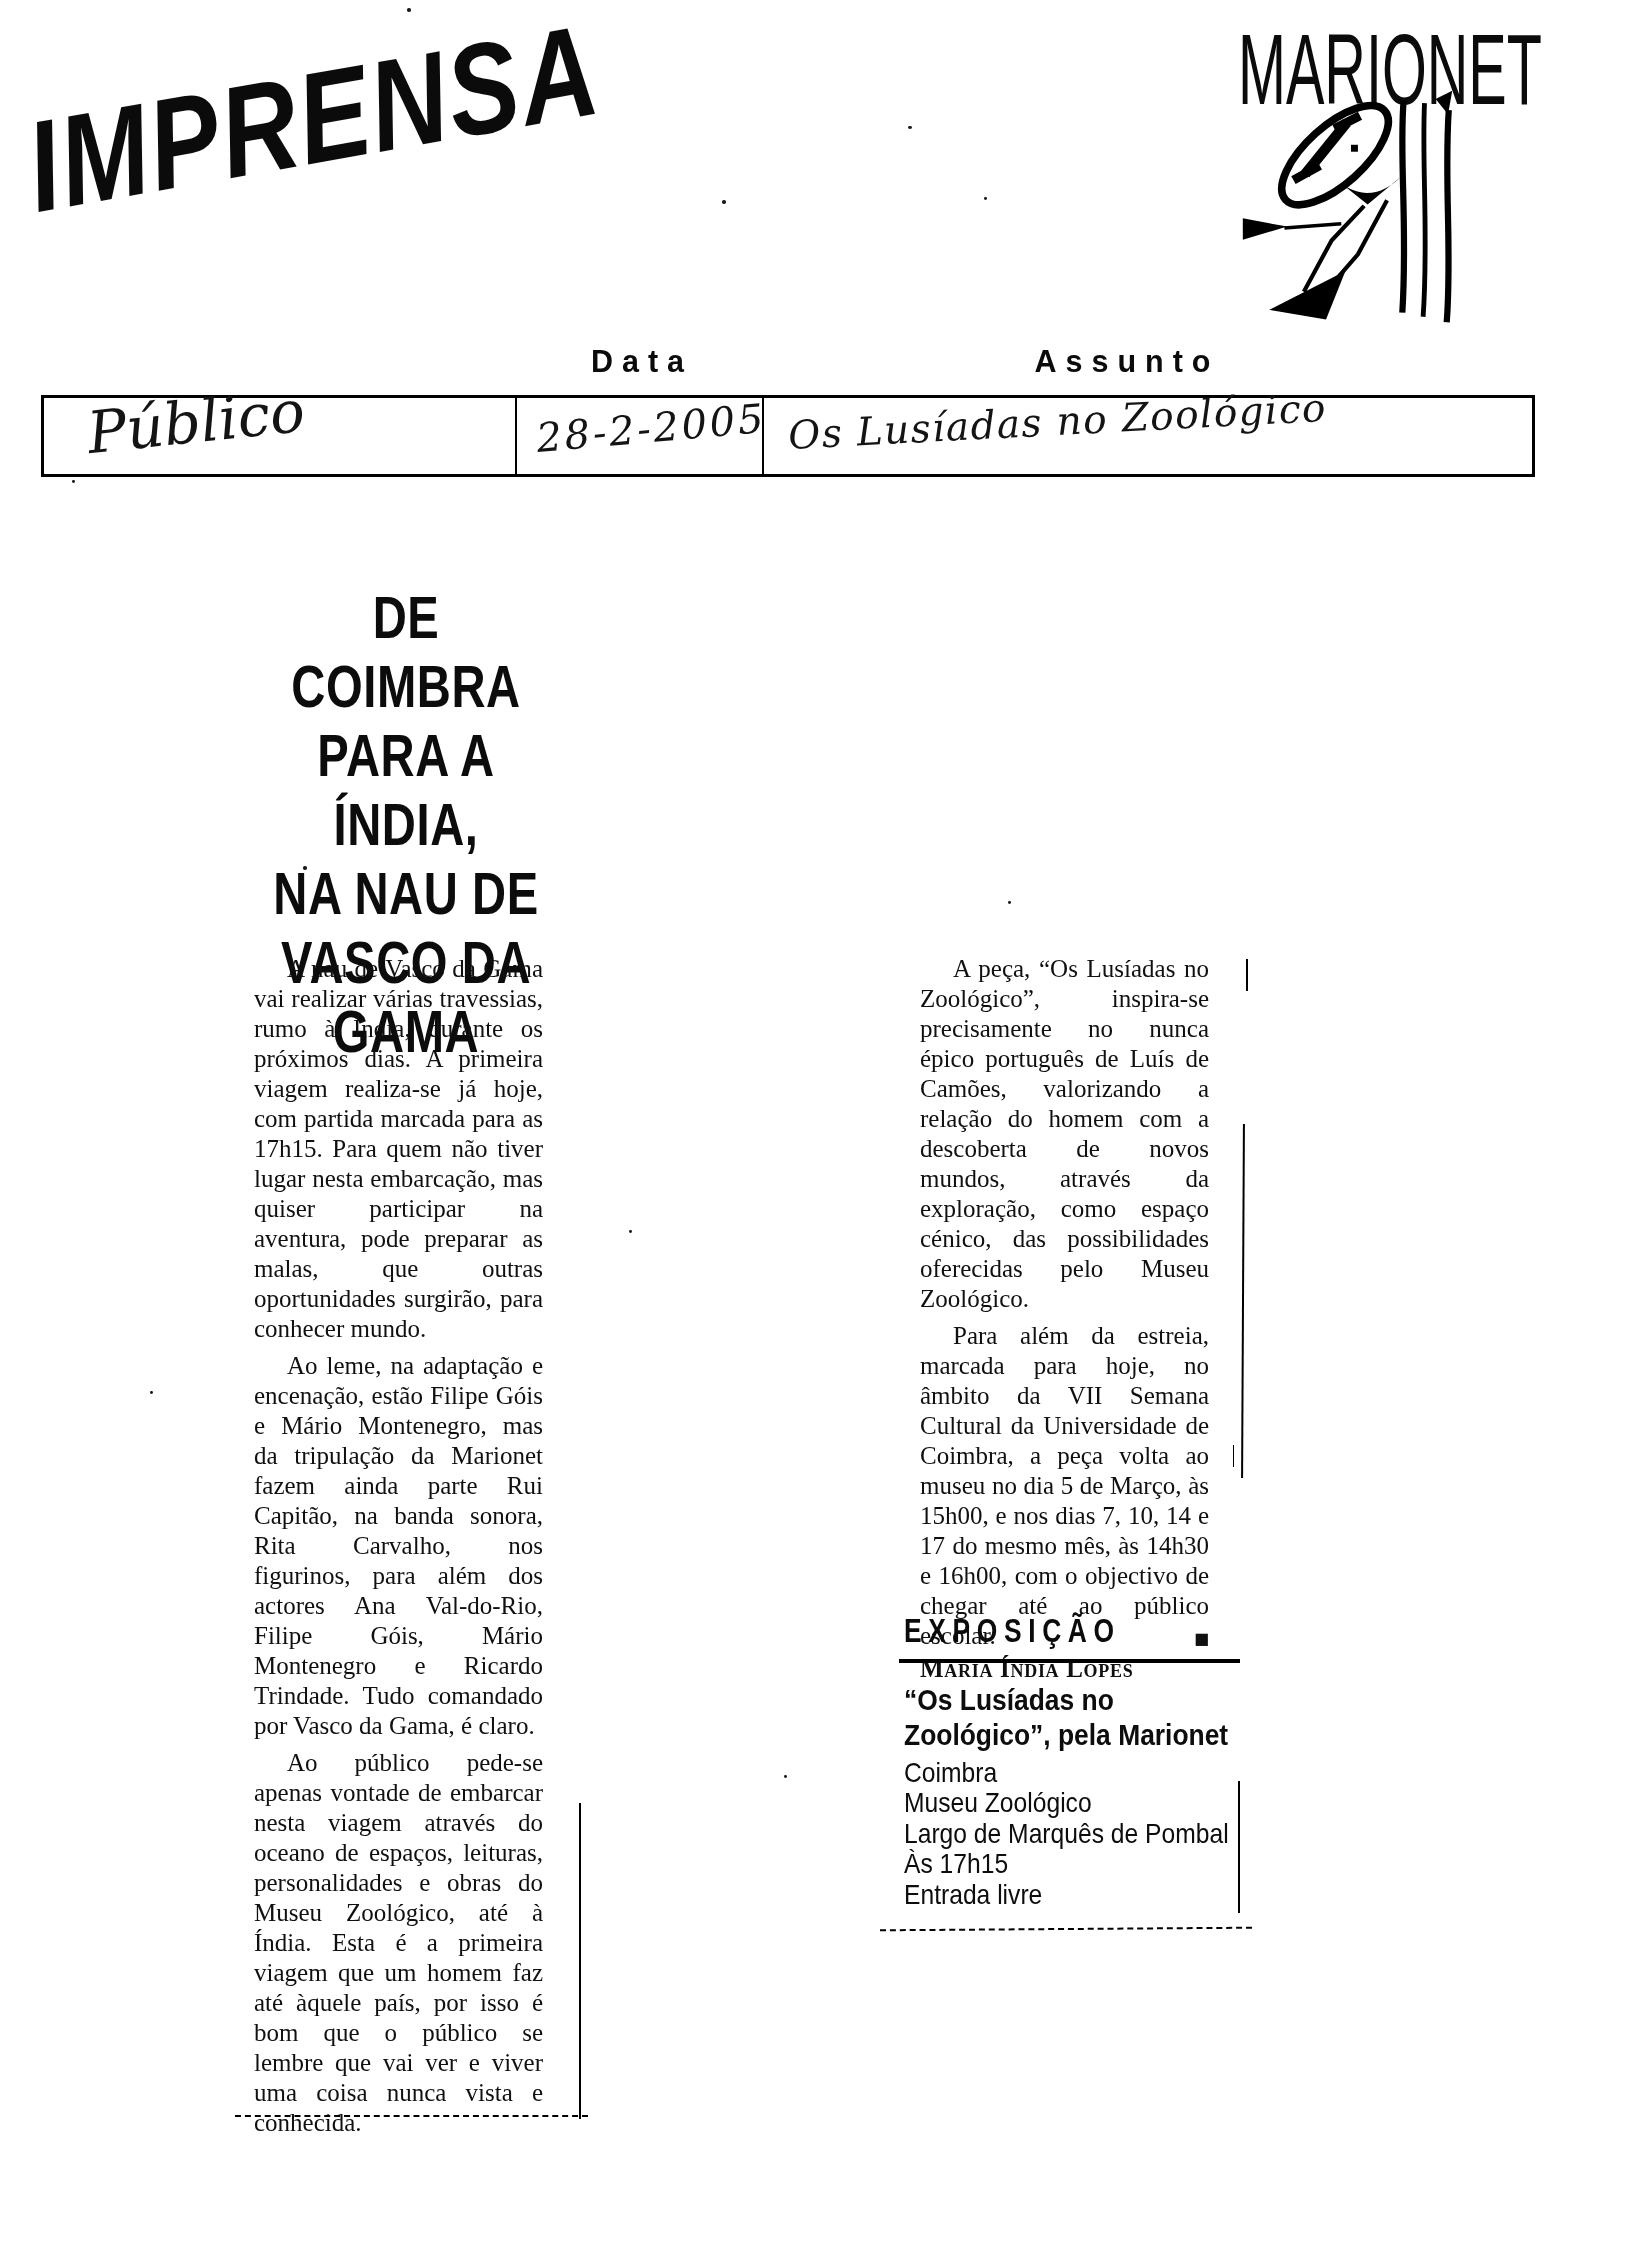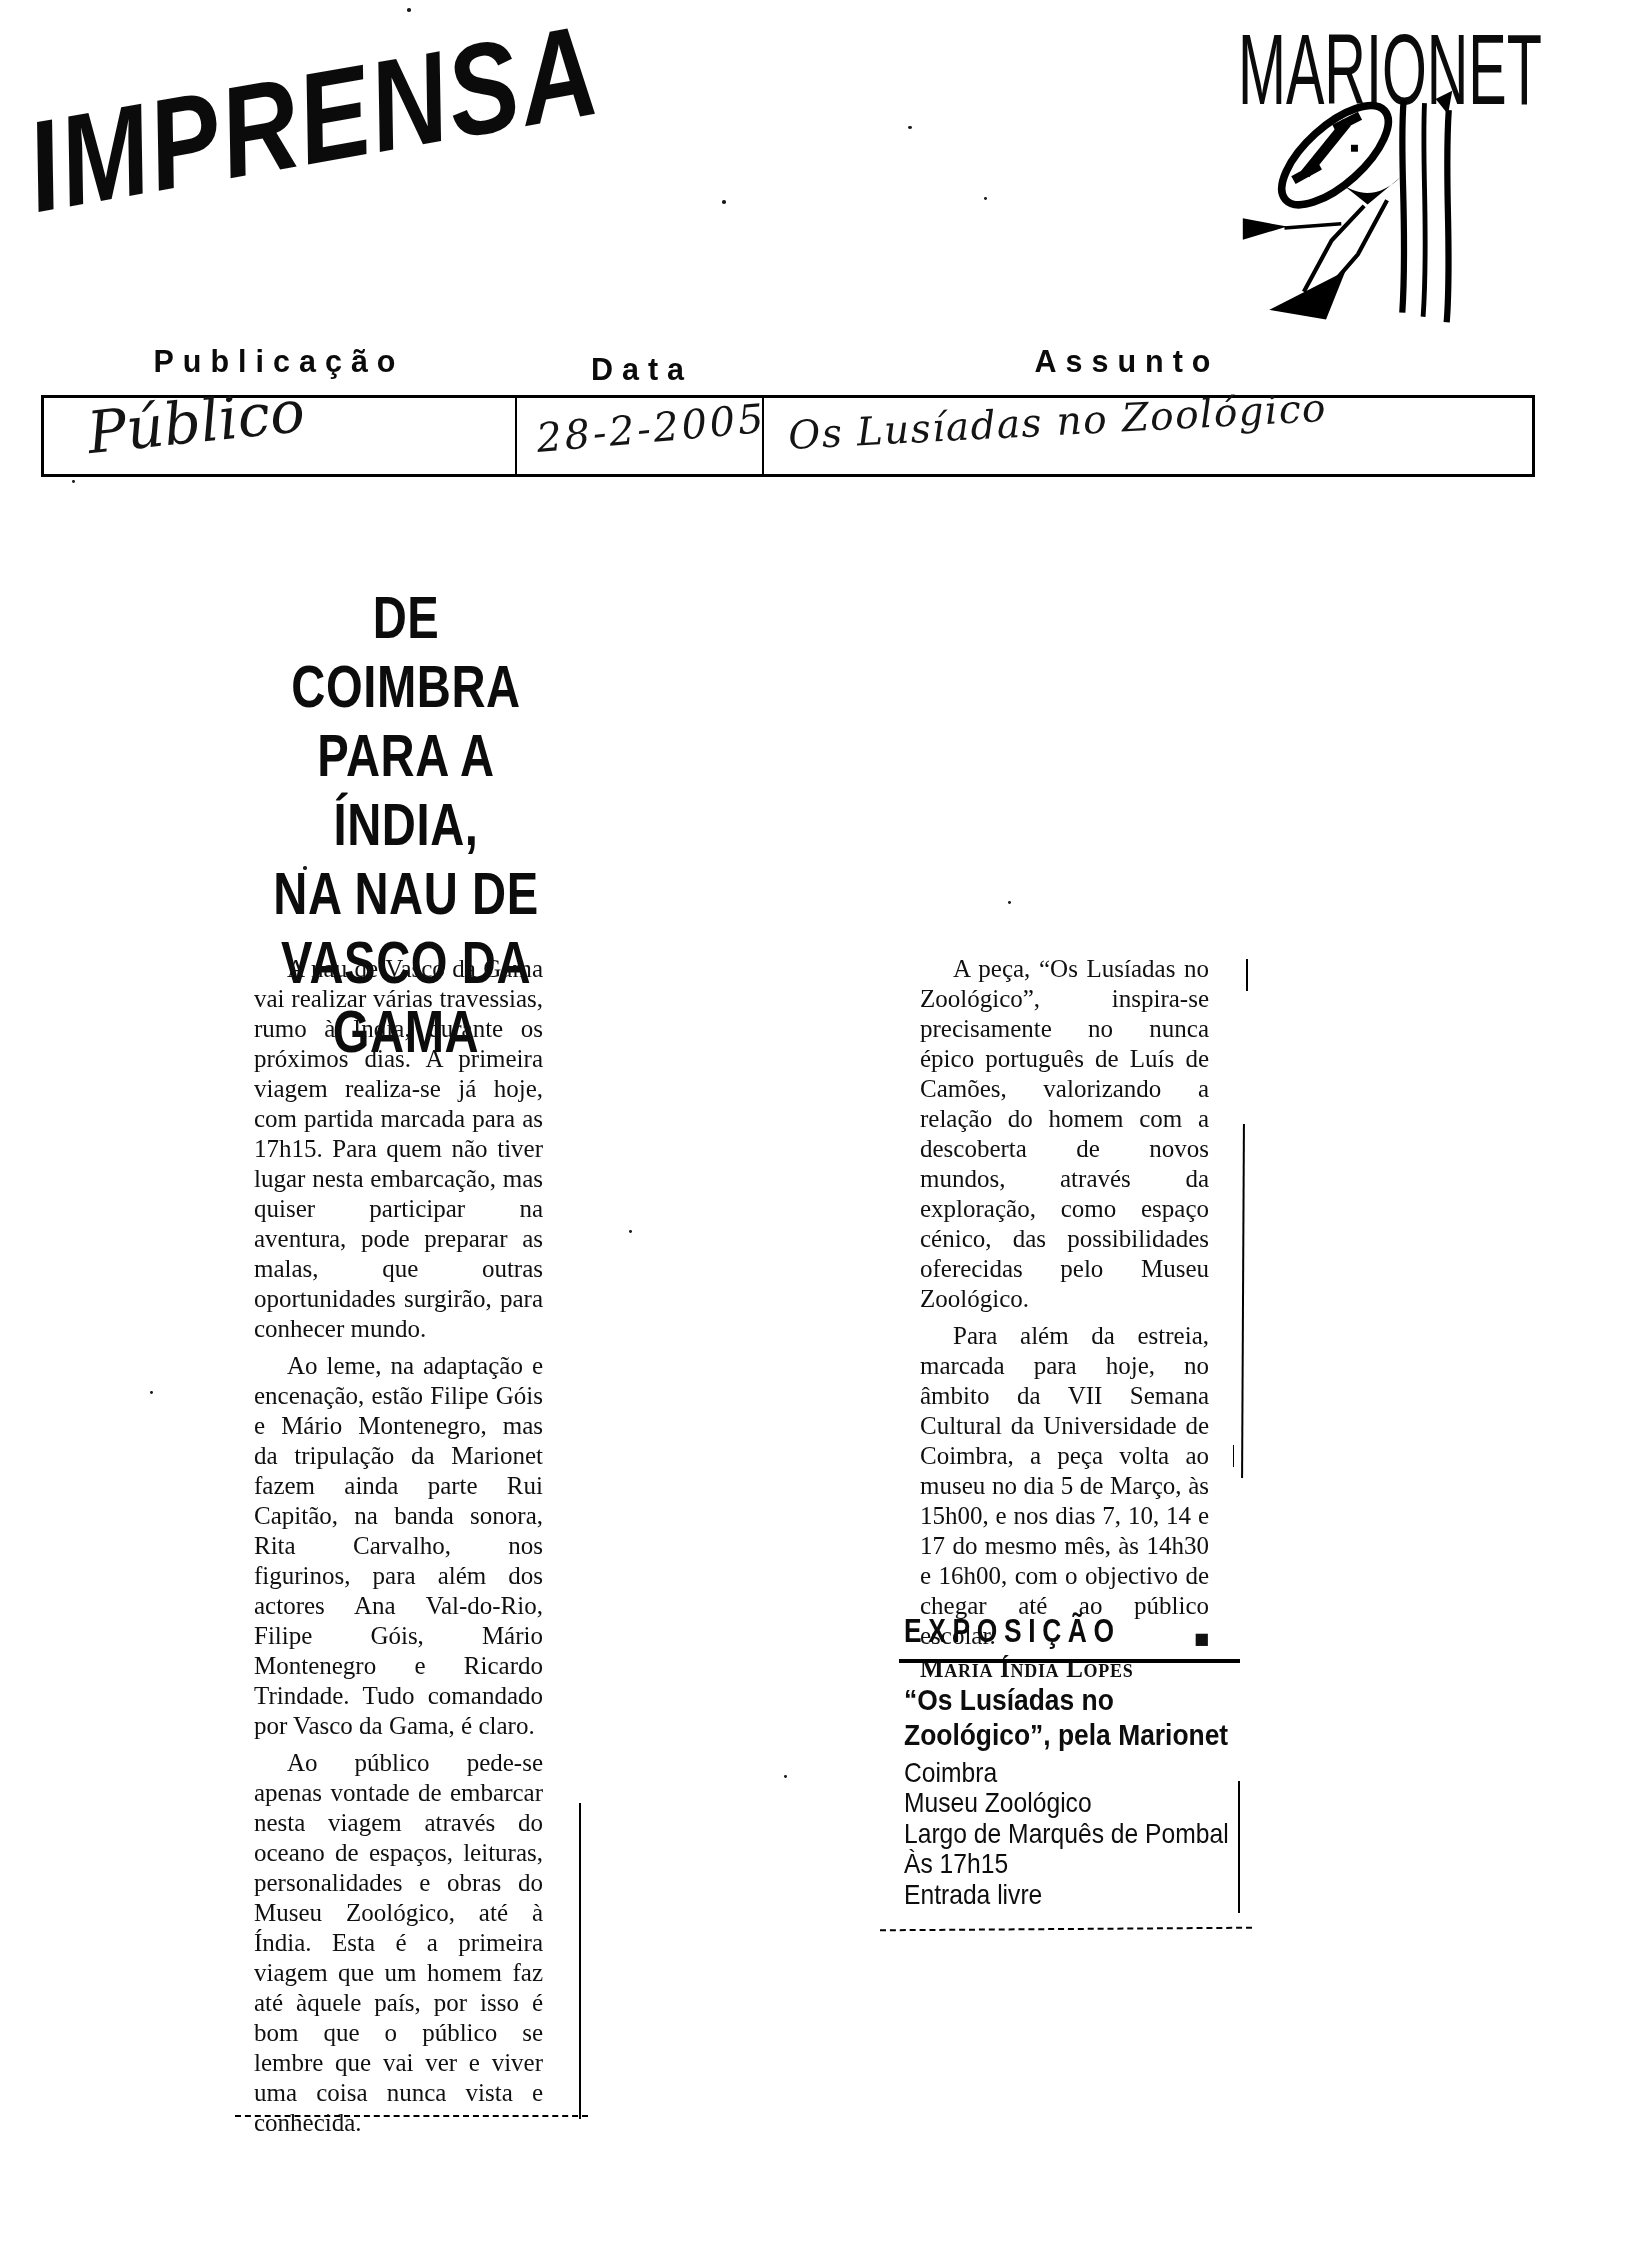--- a/index.html
+++ b/index.html
@@ -32,21 +32,21 @@
   .logo-figure{position:absolute;left:1222px;top:89px;}
 
   
   .tbl-label{
     position:absolute;top:344px;
     font-family:"Liberation Sans",sans-serif;
     font-weight:700;font-size:30.5px;letter-spacing:9px;
     text-align:center;color:#0b0b0b;white-space:nowrap;
   }
   .lbl-pub{left:41px;width:476px;}
-  .lbl-data{left:517px;width:250px;margin-top:8px;}
+  .lbl-data{left:517px;width:250px;}
   .lbl-assunto{left:743px;width:768px;}
 
   .clip-table{
     position:absolute;left:41px;top:395px;width:1494px;height:82px;
     border:3.5px solid #000;box-sizing:border-box;display:flex;
   }
   .clip-cell{position:relative;box-sizing:border-box;border-right:2.8px solid #000;}
   .cell-pub{width:473px;}
   .cell-data{width:247px;}
   .cell-subj{flex:1;border-right:none;}
@@ -139,21 +139,20 @@
     <path d="M 172 136 C 202 158 232 152 258 126 L 210 166 Z" stroke="none"></path>
     <path d="M 205 168 L 158 218 L 118 292" fill="none" stroke-width="6"></path>
     <path d="M 238 160 L 196 238 L 144 298" fill="none" stroke-width="6"></path>
     <polygon points="68,318 178,262 150,332" stroke="none"></polygon>
     <path d="M 262 16 C 255 90 268 200 260 322" fill="none" stroke-width="9"></path>
     <path d="M 292 20 C 288 110 298 215 290 328" fill="none" stroke-width="7"></path>
     <path d="M 327 30 C 320 130 332 235 324 336" fill="none" stroke-width="9"></path>
     <polygon points="308,14 332,2 326,36" stroke="none"></polygon>
   </svg>
 
-  <div class="tbl-label lbl-pub">Publicação</div>
   <div class="tbl-label lbl-data">Data</div>
   <div class="tbl-label lbl-assunto">Assunto</div>
 
   <div class="clip-table">
     <div class="clip-cell cell-pub">
       <span class="hand hand-pub">Público</span>
     </div>
     <div class="clip-cell cell-data">
       <span class="hand hand-date">28-2-2005</span>
     </div>

